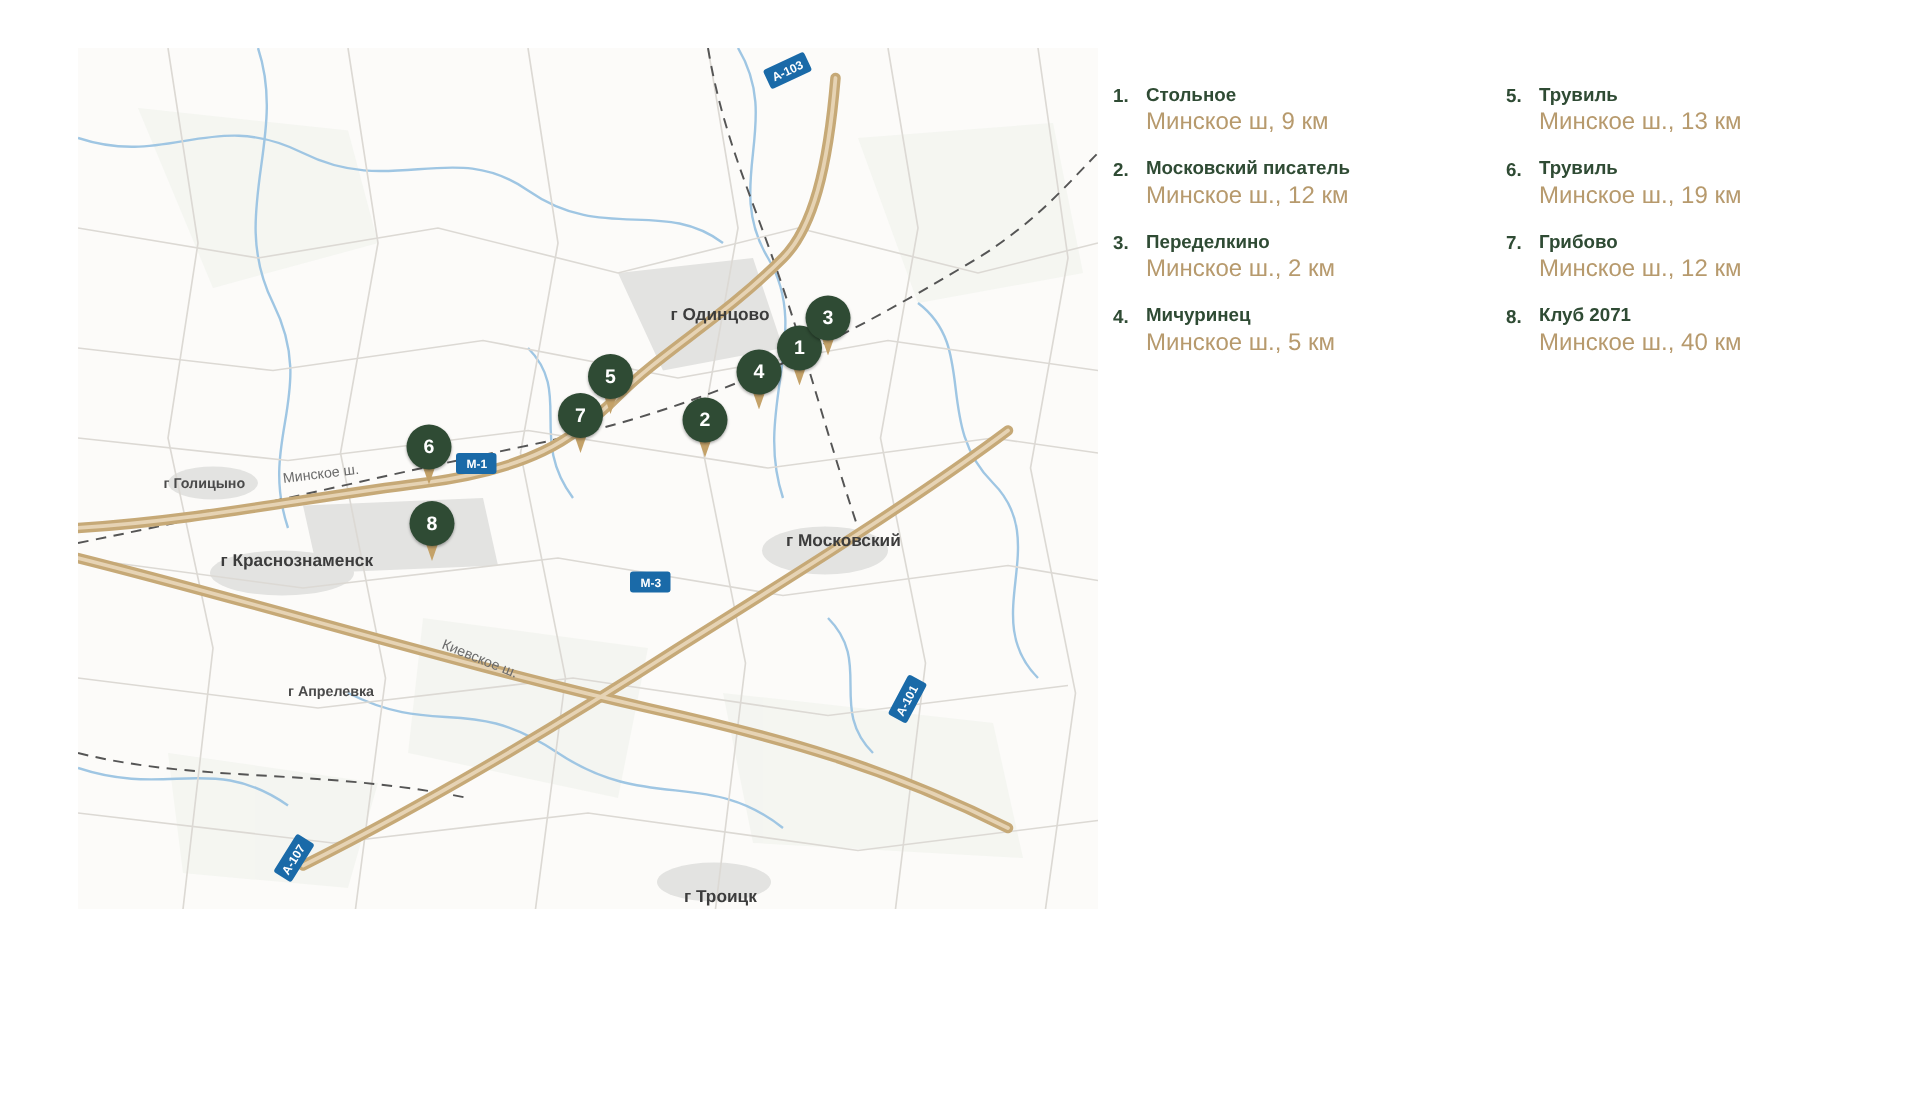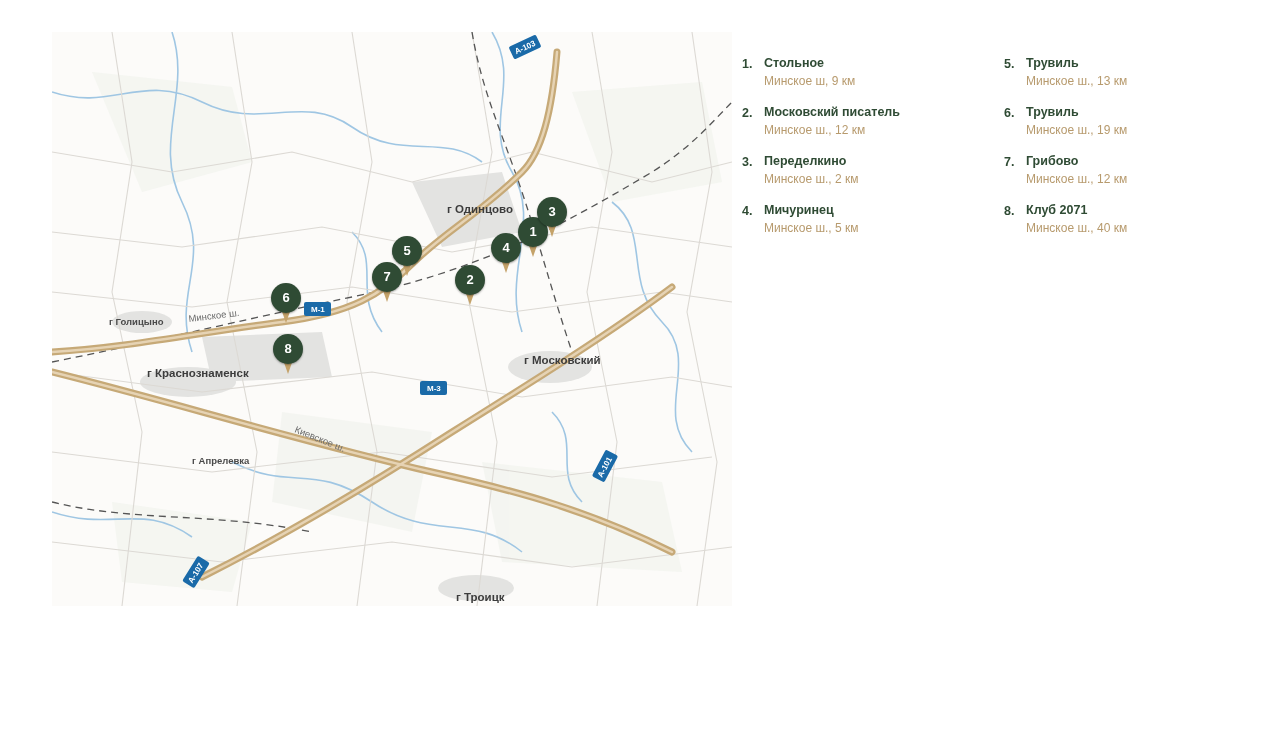--- a/index.html
+++ b/index.html
@@ -98,21 +98,21 @@
     padding-top: 1px;
   }
   .legend-text { flex: 1 1 auto; }
   .legend-title {
     font-size: 12.5px;
     font-weight: bold;
     color: #2f4b34;
     line-height: 17px;
   }
   .legend-sub {
-    font-size: 12px;
+    font-size: 16px;
     color: #b79a6d;
     line-height: 17px;
     margin-top: 1px;
   }
 
   
   .city-label { font-family: "Liberation Sans", sans-serif; font-size: 11.5px; fill: #3c3c3c; font-weight: bold; }
   .city-label-sm { font-family: "Liberation Sans", sans-serif; font-size: 9.5px; fill: #4a4a4a; font-weight: bold; }
   .road-name { font-family: "Liberation Sans", sans-serif; font-size: 9.5px; fill: #6b6b6b; }
   .shield-text { font-family: "Liberation Sans", sans-serif; font-size: 8px; fill: #ffffff; font-weight: bold; }

